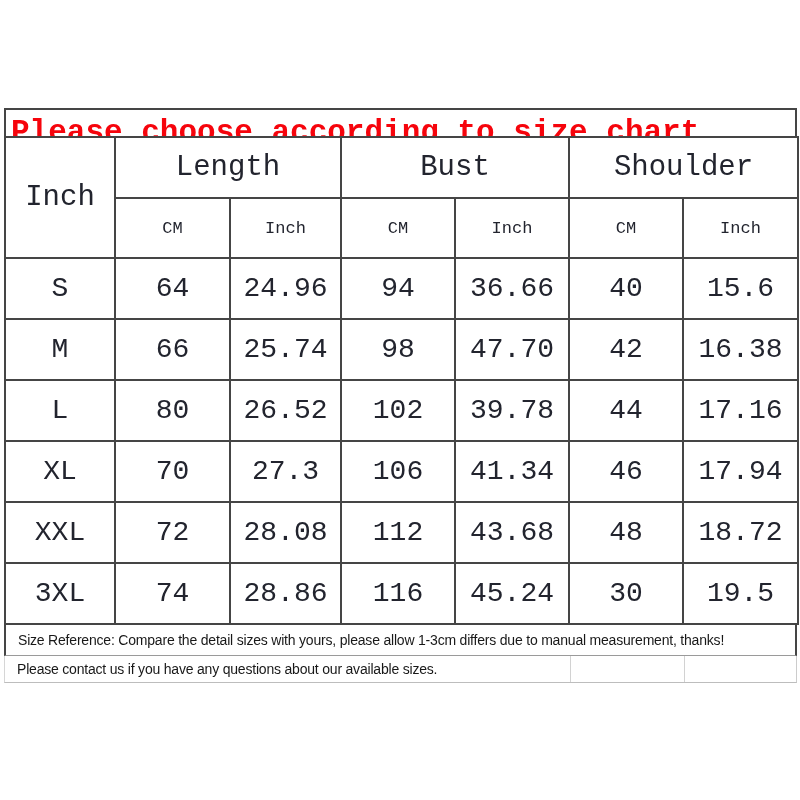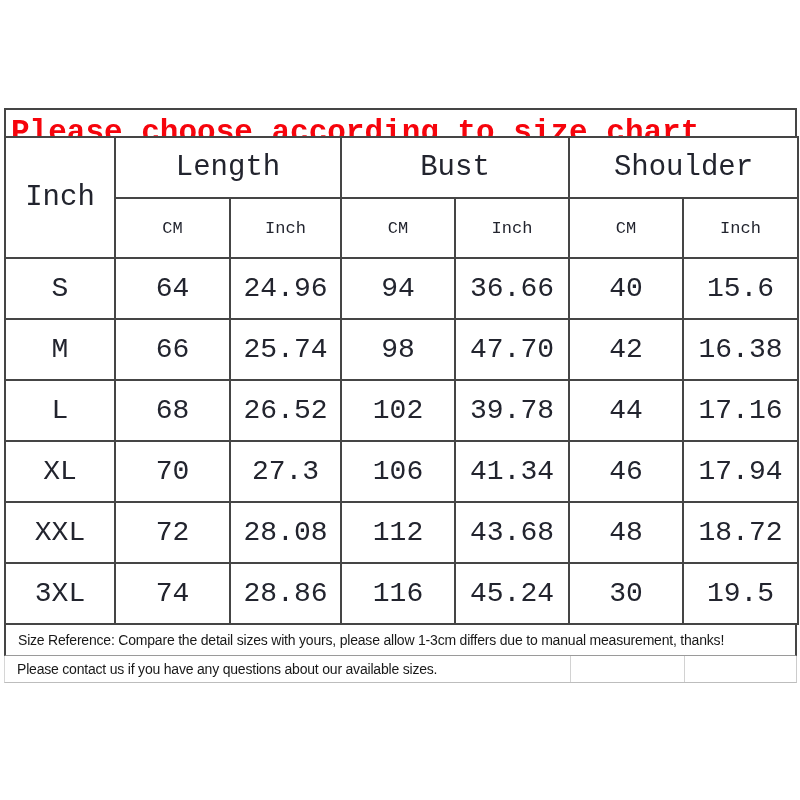--- a/index.html
+++ b/index.html
@@ -139,21 +139,21 @@
       <td>M</td>
       <td>66</td>
       <td>25.74</td>
       <td>98</td>
       <td>47.70</td>
       <td>42</td>
       <td>16.38</td>
     </tr>
     <tr class="data-row">
       <td>L</td>
-      <td>68</td>
+      <td>80</td>
       <td>26.52</td>
       <td>102</td>
       <td>39.78</td>
       <td>44</td>
       <td>17.16</td>
     </tr>
     <tr class="data-row">
       <td>XL</td>
       <td>70</td>
       <td>27.3</td>

